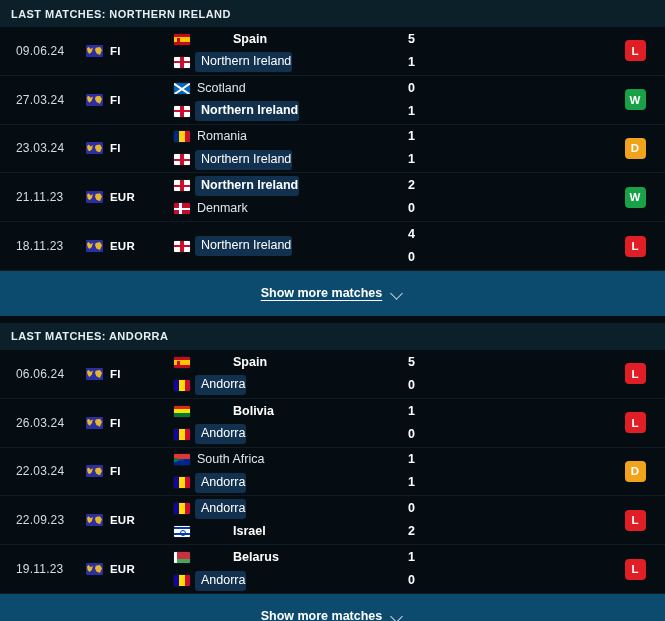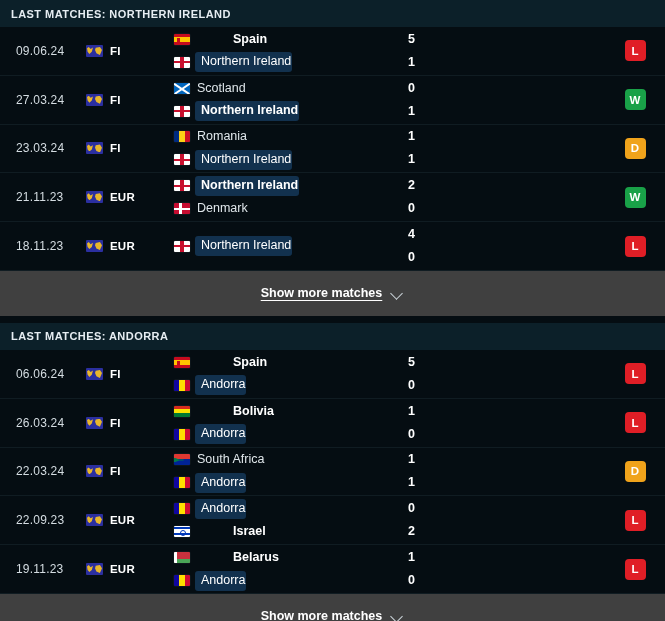--- a/index.html
+++ b/index.html
@@ -173,21 +173,21 @@
   .result-badge.L { background: #e01e26; }
   .result-badge.D { background: #f0a31b; }
 
   
   .show-more {
     height: 45px;
     display: flex;
     align-items: center;
     justify-content: center;
     gap: 9px;
-    background: #404040;
+    background: #0c4a6e;
     cursor: pointer;
   }
   .show-more-label {
     font-size: 12.5px;
     font-weight: bold;
     color: #ffffff;
     text-decoration: underline;
     text-underline-offset: 3px;
   }
   .chevron {

